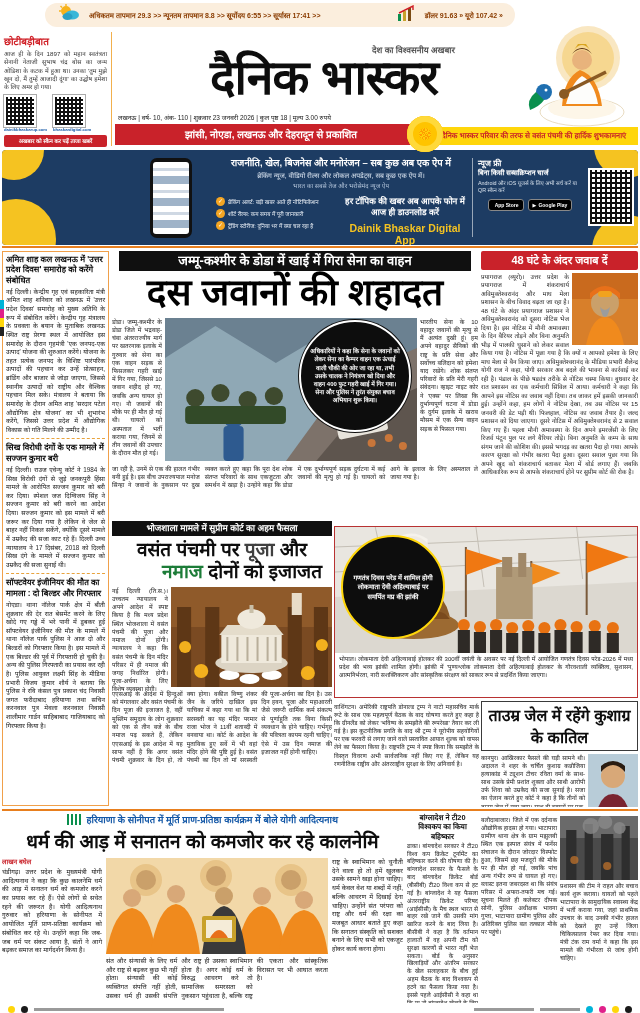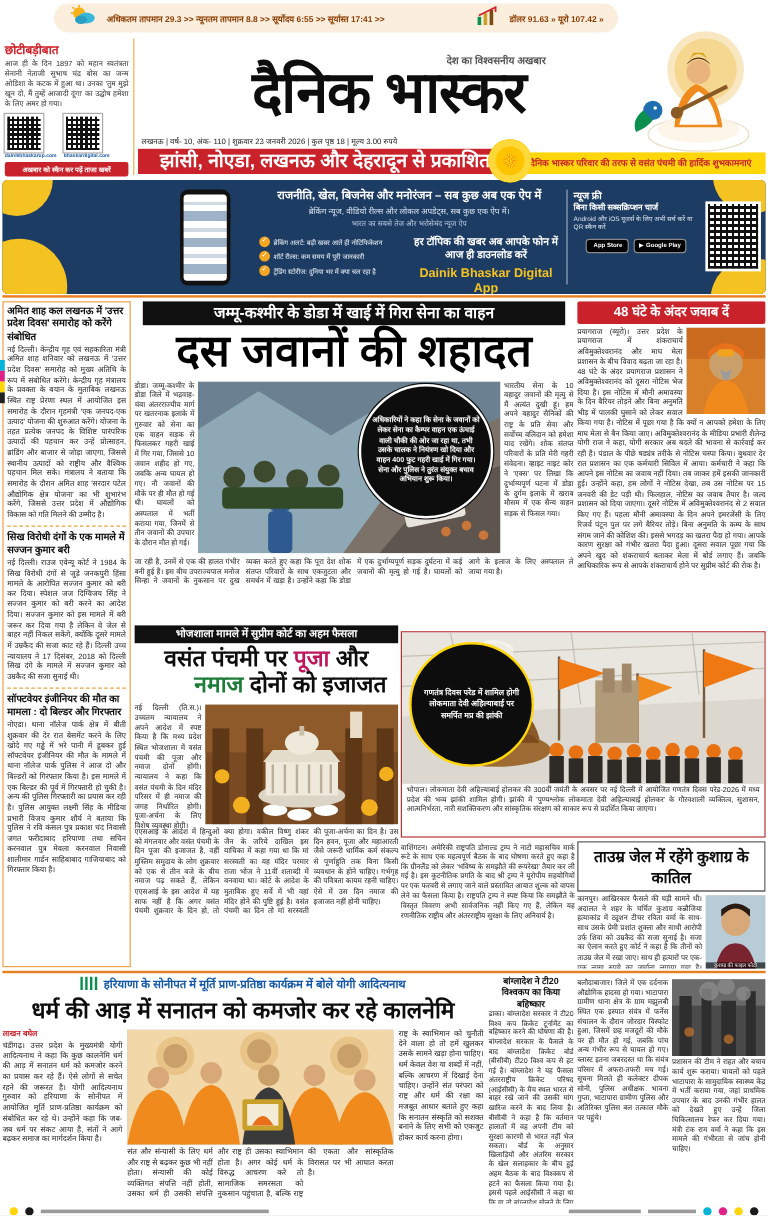--- a/index.html
+++ b/index.html
@@ -23,21 +23,21 @@
   .qr-row { display:flex; gap:6px; margin-top:3px; }
   .qr { width:32px; height:32px; border:2px solid #fff; outline:1px solid #aaa;
         background-image:repeating-linear-gradient(0deg,#111 0 2px,transparent 2px 4px),repeating-linear-gradient(90deg,#111 0 2px,#fff 2px 4px); }
   .qr-label { font-size:4.2px; color:#1458a7; font-weight:bold; text-align:center; }
   .scan-box { margin-top:3px; background:#c9222a; color:#fff; font-size:5.6px; font-weight:bold; text-align:center; padding:2px 1px; border-radius:2px; }
 
   
   .tagline { left:372px; top:44px; width:140px; font-size:8.5px; color:#555; font-weight:600; }
   .mast-title { left:128px; top:46px; width:392px; height:64px; font-size:48px; font-weight:900; color:#0d0d0d; text-align:center; line-height:64px; letter-spacing:-1px; }
   .dateline { left:118px; top:113px; width:340px; font-size:6.5px; color:#222; }
-  .red-banner { left:115px; top:124px; width:312px; height:21px; background:#c9222a; color:#fff; font-size:16px; font-weight:800; text-align:center; line-height:21px; z-index:2; }
+  .red-banner { left:115px; top:124px; width:312px; height:21px; background:#c9222a; color:#fff; font-size:10px; font-weight:800; text-align:center; line-height:21px; z-index:2; }
   .sun-disc { left:407px; top:116px; width:36px; height:36px; border-radius:50%; z-index:3;
         background:repeating-conic-gradient(#ffcf0a 0deg 9deg,#ff9d00 9deg 18deg); box-shadow:inset 0 0 0 6px #ffd93a, inset 0 0 0 12px #ffc400; }
   .yellow-banner { left:430px; top:127px; width:208px; height:18px; background:#ffd60a; color:#c9222a; font-size:7.4px; font-weight:800; text-align:center; line-height:18px; z-index:2; }
   .saraswati { left:522px; top:20px; width:116px; height:108px; z-index:1; }
 
   
   .appb { left:2px; top:150px; width:636px; height:95px; background:#1d3c63; border-radius:4px; overflow:hidden; color:#fff; }
   .blob { position:absolute; background:#f5c321; border-radius:50%; }
   .phone { position:absolute; left:148px; top:8px; width:42px; height:80px; background:#111; border-radius:7px; padding:4px 3px; }
   .phone .scr { width:100%; height:100%; background:repeating-linear-gradient(#fff 0 6px,#cfd8e3 6px 9px,#fff 9px 14px,#9fb3c8 14px 22px); border-radius:3px; }
@@ -81,21 +81,21 @@
   .m-colL { width:50px; font-size:6.1px; line-height:1.35; color:#222; }
   .m-photo { flex:1; height:143px; }
   .m-colR { width:58px; font-size:6.1px; line-height:1.35; color:#222; }
   .callout { position:absolute; right:6px; top:2px; width:112px; height:112px; border-radius:50%; background:#0d0d0d; border:2px solid #fff; box-shadow:0 0 0 1px #0d0d0d; color:#fff; font-size:6px; font-weight:bold; display:flex; align-items:center; text-align:center; padding:9px; line-height:1.35; }
   .m-bottom { margin-top:4px; column-count:4; column-gap:5px; font-size:6.1px; line-height:1.35; color:#222; height:44px; }
 
   
   .bhoj { left:112px; top:521px; width:220px; height:284px; overflow:hidden; }
   .bhoj .kicker { font-size:8.8px; height:15px; line-height:15px; }
   .bhoj .hl { font-size:19px; font-weight:900; text-align:center; line-height:1.18; margin-top:3px; color:#0d0d0d; }
-  .c-or { color:#be185d; } .c-gr { color:#1c7c38;margin-left:40px; }
+  .c-or { color:#404040; } .c-gr { color:#1c7c38;margin-left:40px; }
   .b-row { display:flex; gap:3px; margin-top:3px; height:100px; }
   .b-intro { width:56px; font-size:6.1px; line-height:1.35; color:#222; }
   .b-photo { flex:1; height:100px; }
   .b-cols { margin-top:3px; column-count:3; column-gap:4px; font-size:6.1px; line-height:1.36; color:#222; height:115px; }
 
   
   .notice { left:481px; top:251px; width:157px; height:272px; overflow:hidden; }
   .notice .kicker { background:#c9222a; font-size:11px; height:19px; line-height:19px; border-radius:2px; }
   .notice .hl { font-size:11px; font-weight:800; text-align:center; line-height:1.25; margin-top:3px; color:#0d0d0d; }
   .notice .nb { margin-top:3px; font-size:6.2px; line-height:1.37; color:#222; }
@@ -105,21 +105,21 @@
   .parade { left:334px; top:526px; width:304px; height:172px; border:1.5px solid #b83232; background:#fff; overflow:hidden; }
   .p-photo { width:100%; height:126px; }
   .p-badge { position:absolute; left:6px; top:8px; width:104px; height:104px; border-radius:50%; background:#0d0d0d; border:2px solid #ffd60a; color:#fff; font-size:6.6px; font-weight:bold; display:flex; align-items:center; text-align:center; padding:10px; line-height:1.4; z-index:2; }
   .p-cap { font-size:6px; line-height:1.3; color:#222; padding:3px 4px; }
 
   
   .trump { left:334px; top:701px; width:145px; height:106px; overflow:hidden; }
   .trump .hl { font-size:8.2px; font-weight:800; text-align:center; line-height:1.3; color:#0d0d0d; border-bottom:1px solid #999; padding-bottom:2px; }
   .trump .tb { font-size:6px; line-height:1.35; color:#222; margin-top:2px; }
   .kush { left:481px; top:701px; width:157px; height:106px; overflow:hidden; }
-  .kush .hlbox { border:1.5px solid #3a3a3a; font-size:13px; font-weight:800; text-align:center; padding:2px; color:#0d0d0d; }
+  .kush .hlbox { border:1.5px solid #3a3a3a; font-size:16px; font-weight:800; text-align:center; padding:2px; color:#0d0d0d; }
   .kush .kb { font-size:6px; line-height:1.35; color:#222; margin-top:3px; }
   .kushp { float:right; width:50px; height:62px; margin:0 0 1px 3px; }
   .kcap { position:absolute; bottom:0; left:0; right:0; background:rgba(0,0,0,.65); color:#fff; font-size:4.4px; text-align:center; }
 
   
   .yogi { left:2px; top:813px; width:401px; height:192px; overflow:hidden; }
   .y-kickrow { display:flex; align-items:center; justify-content:center; gap:5px; }
   .gbars { display:flex; gap:1.5px; }
   .gbars i { width:2.5px; height:11px; background:#0a8f4e; display:block; }
   .y-kick { color:#1458a7; font-size:9.5px; font-weight:800; }

